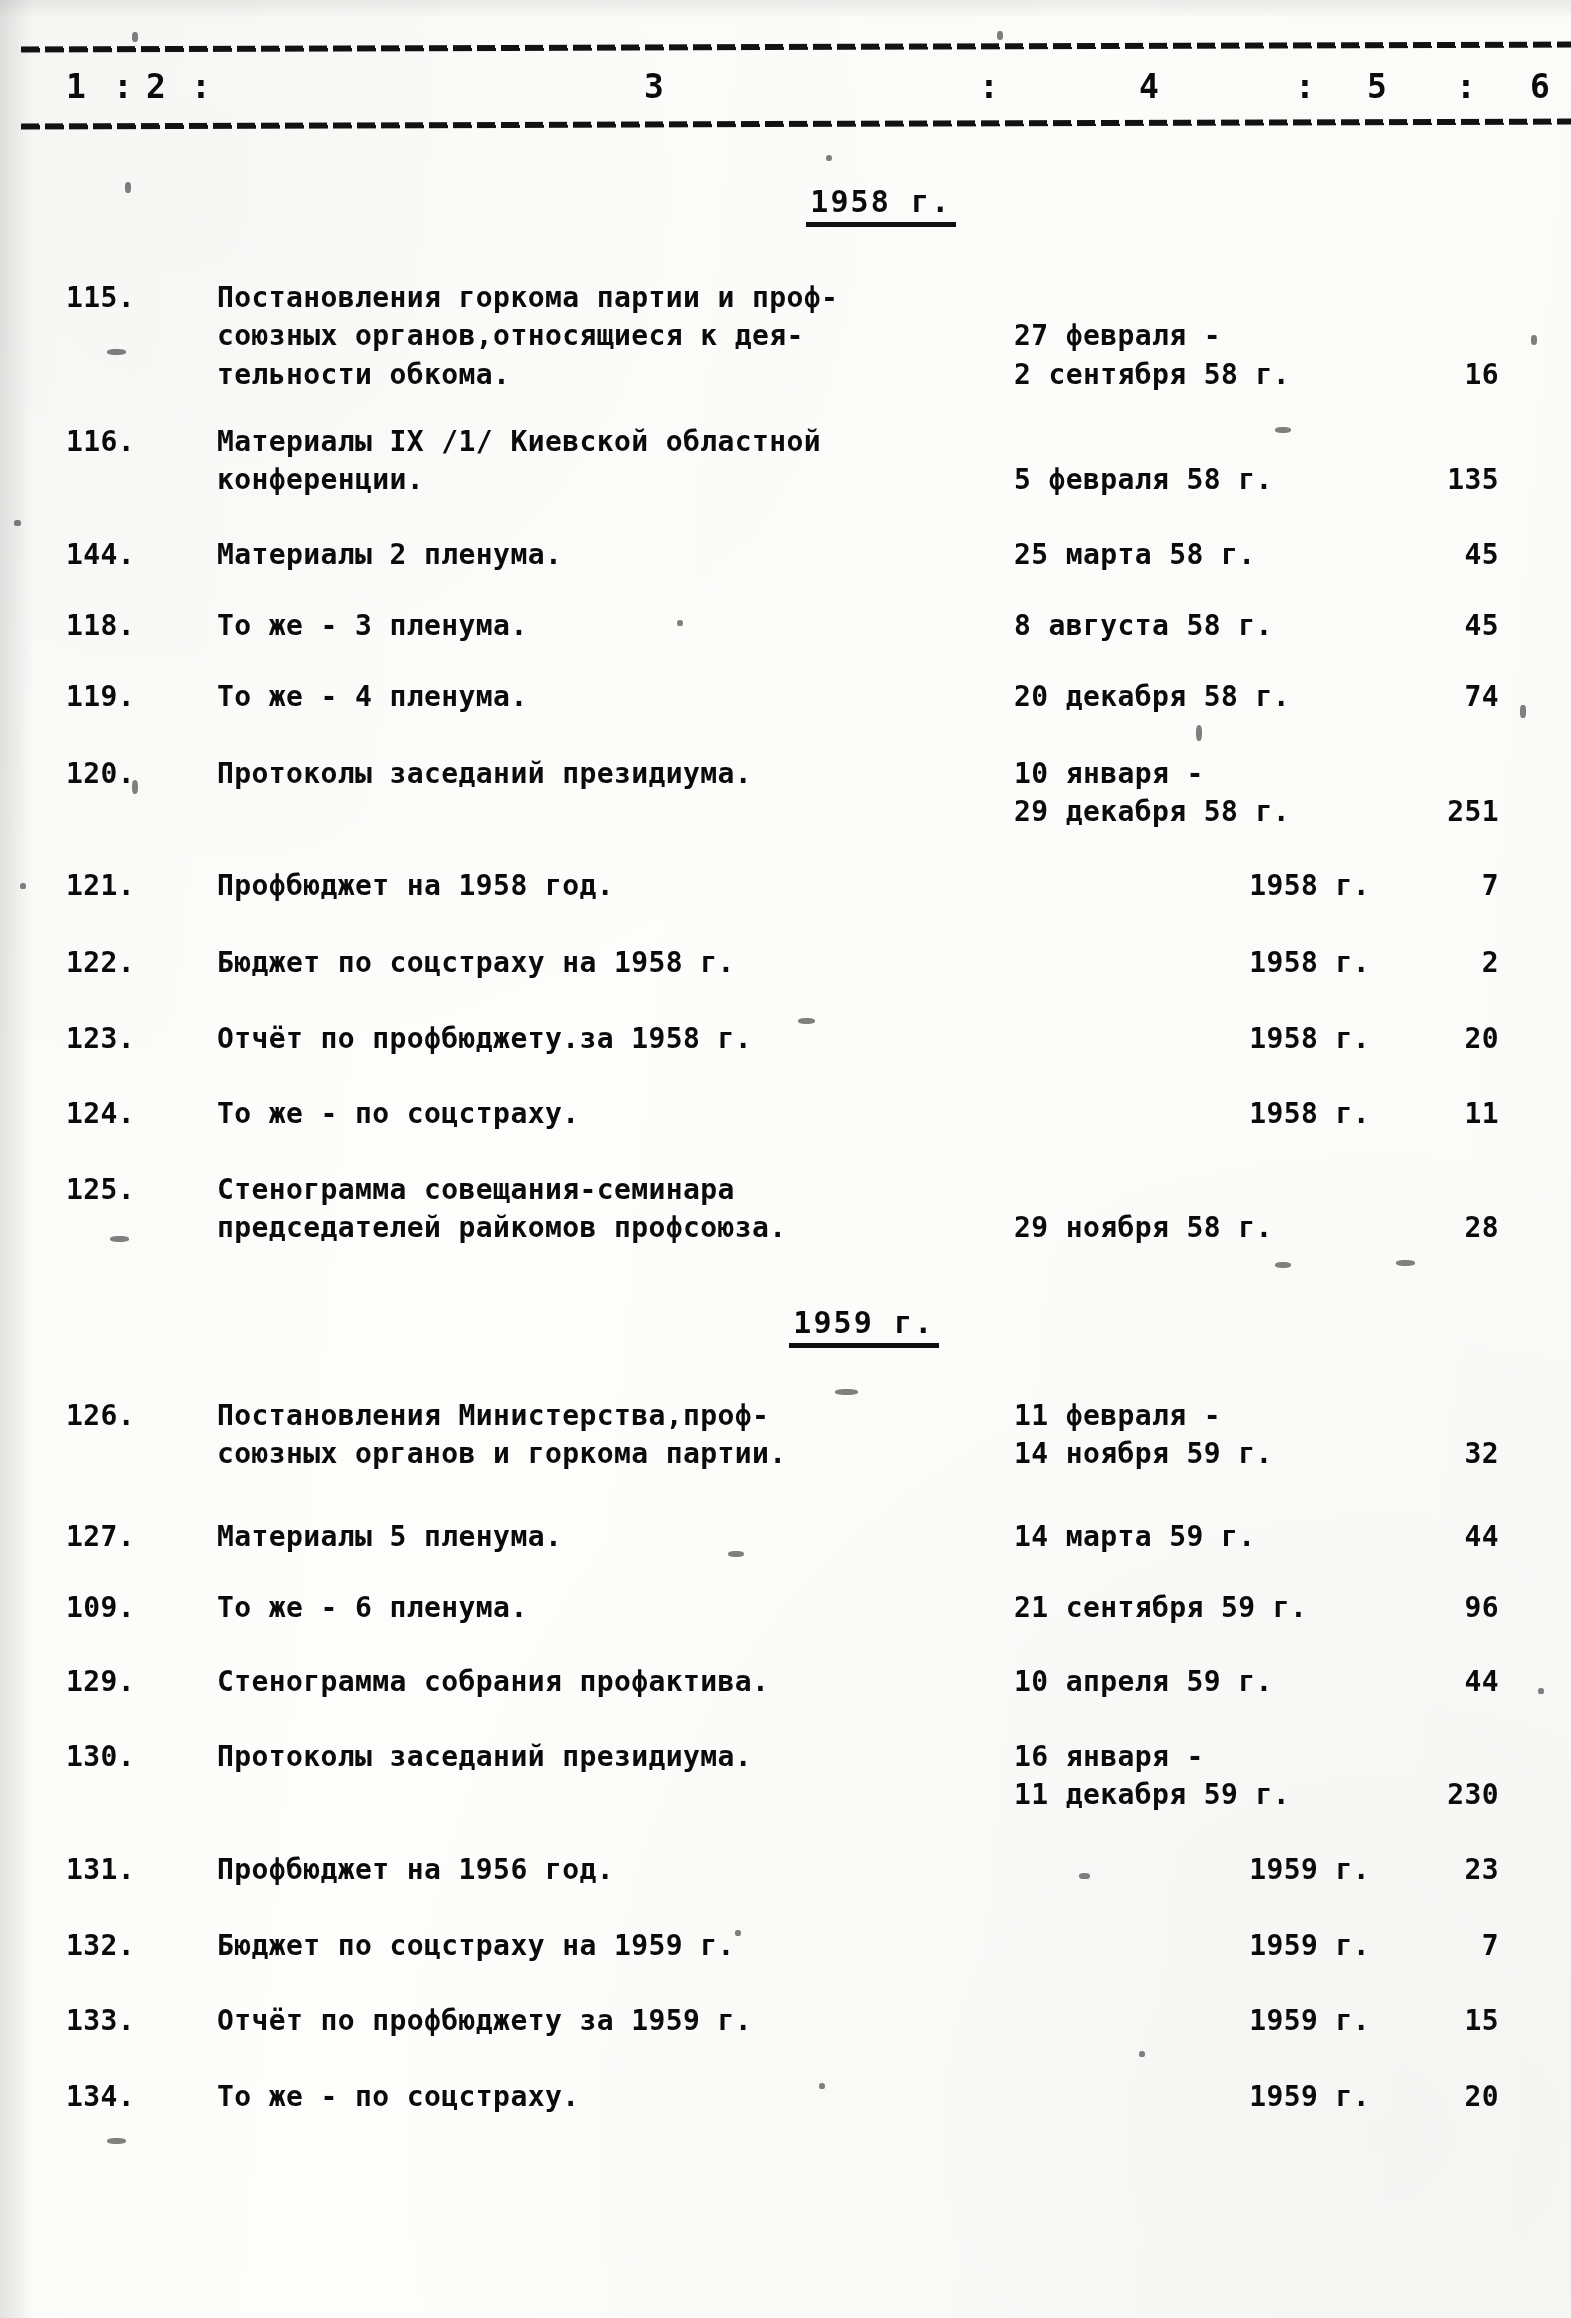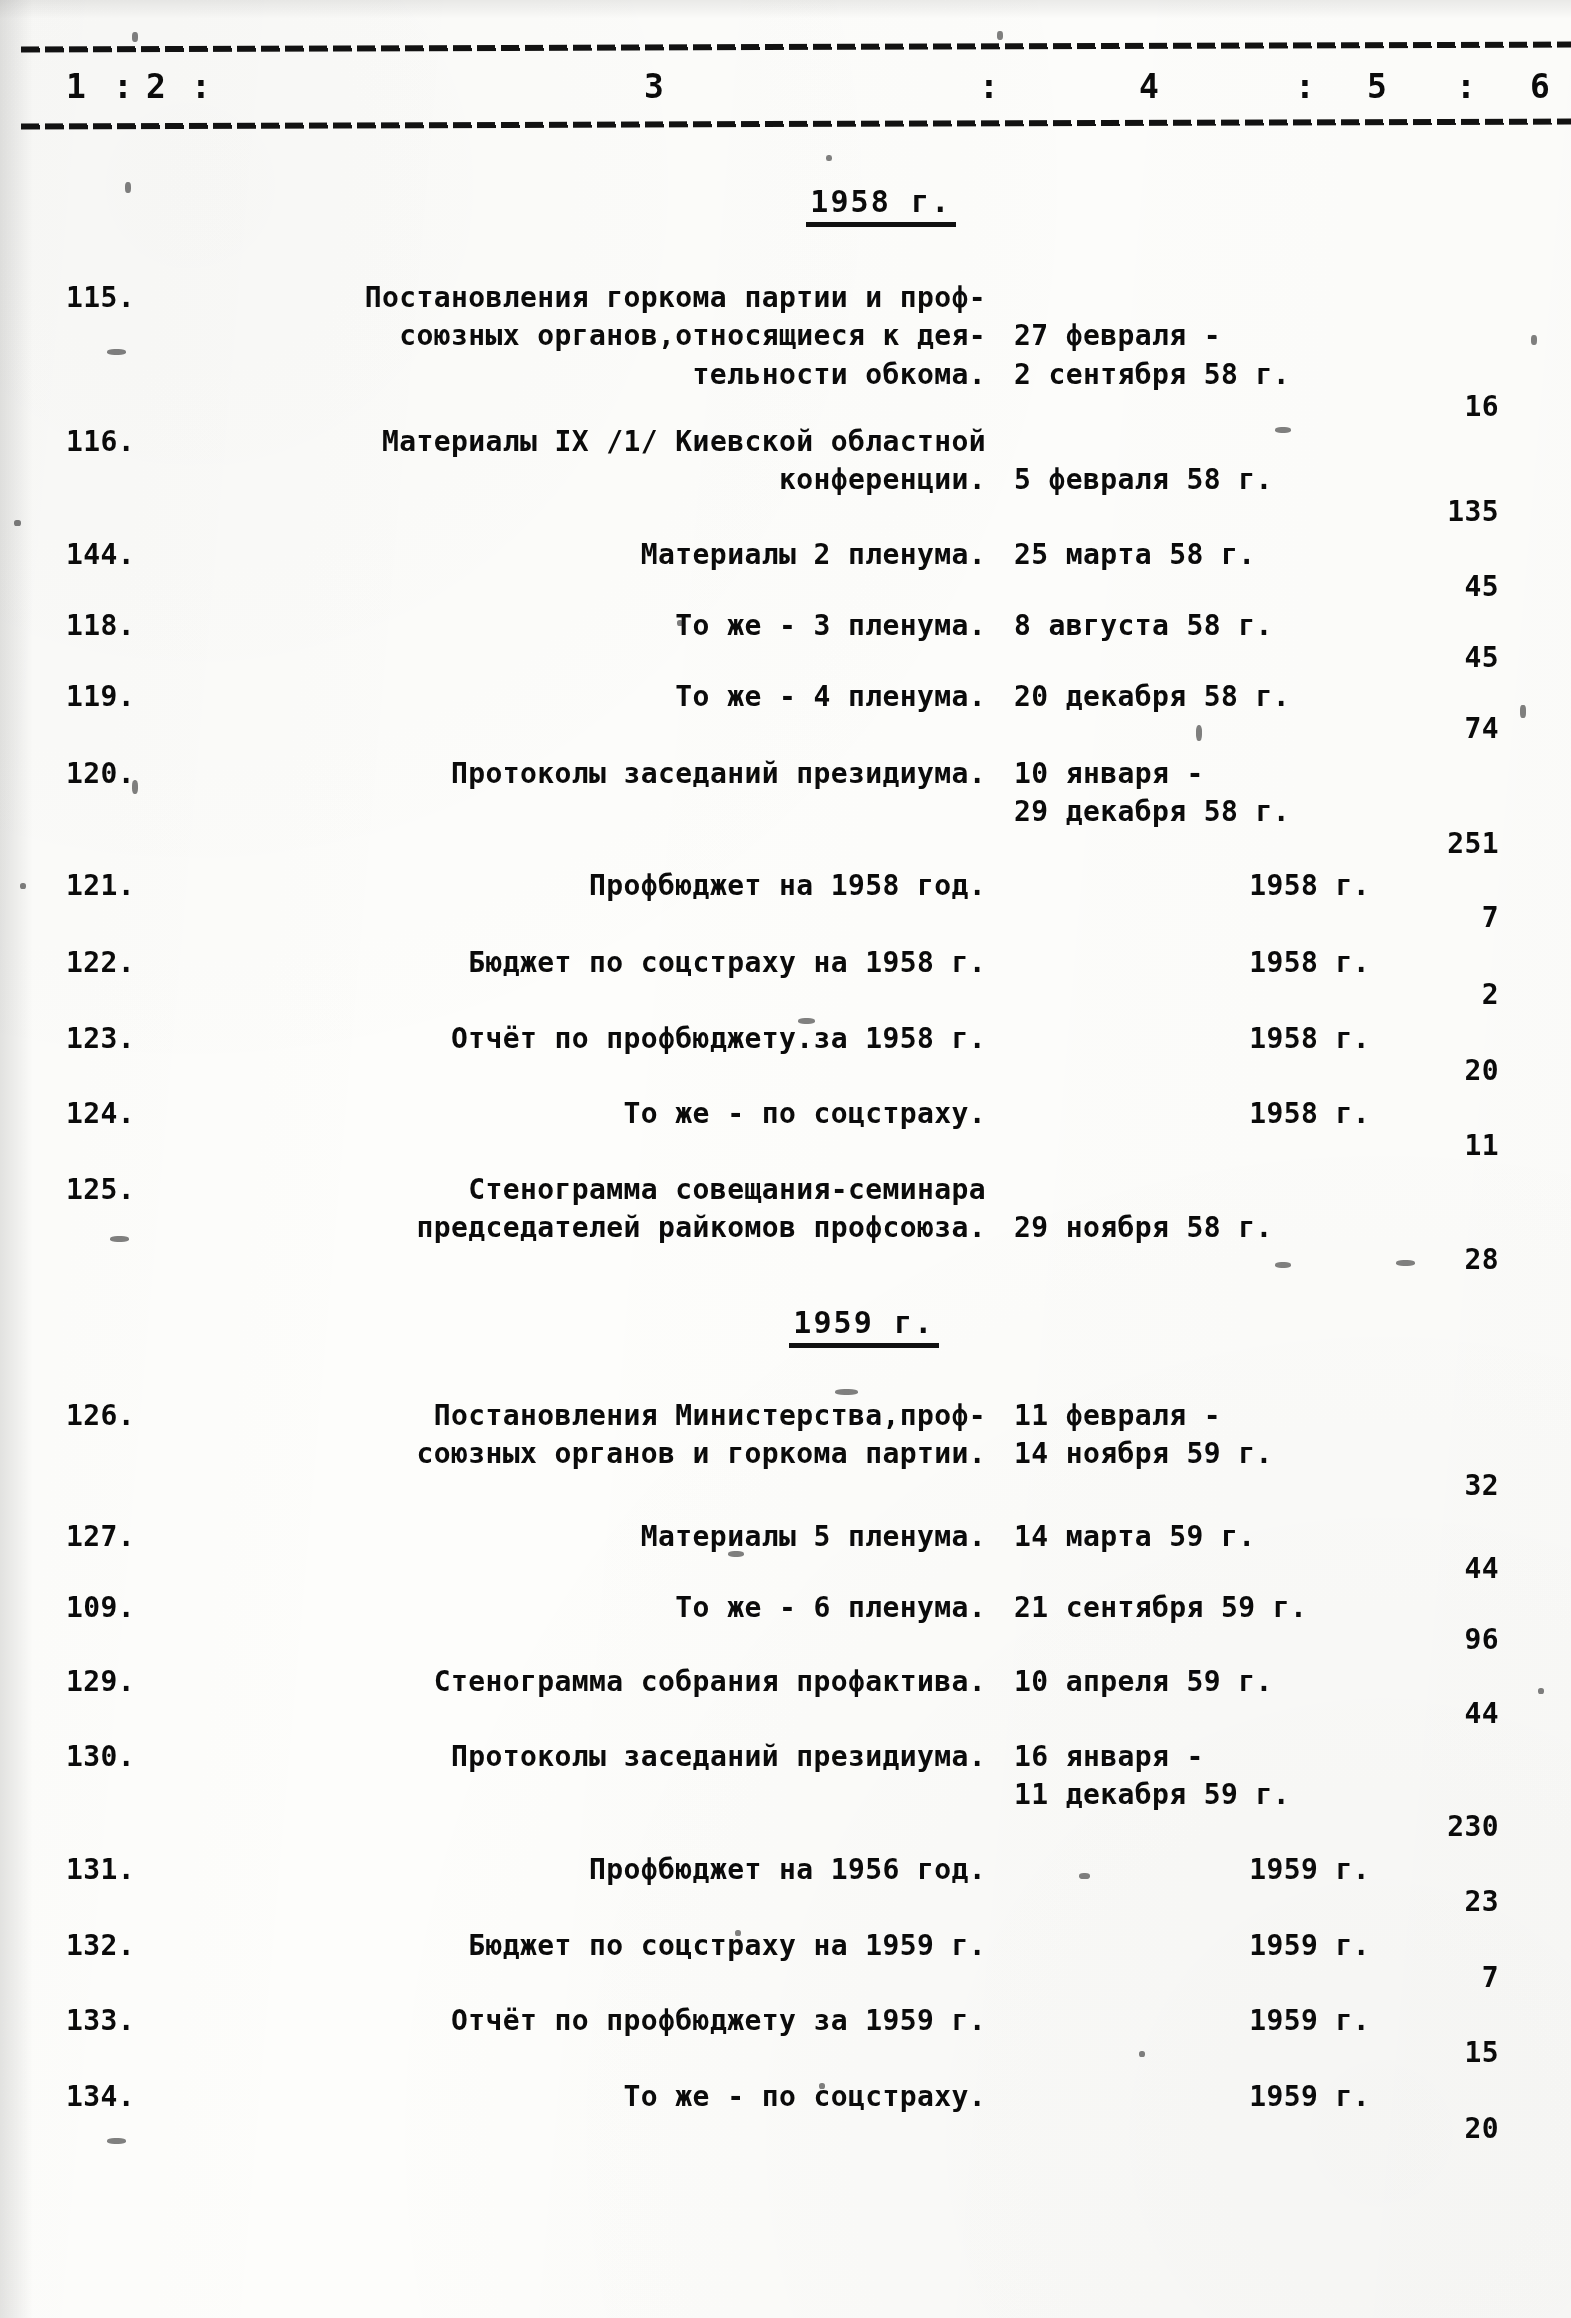--- a/index.html
+++ b/index.html
@@ -103,24 +103,24 @@
   }
   .cell {
     position: absolute;
     font-size: 28px;
     line-height: 38px;
     font-weight: 700;
     letter-spacing: 0.4px;
     white-space: pre;
   }
   .c-num   { left: 66px;  width: 135px; text-align: left; }
-  .c-title { left: 210px; width: 776px; text-align: right; }
+  .c-title { left: 217px; width: 776px; text-align: left; }
   .c-date  { left: 1014px; width: 356px; text-align: left; }
   .c-date.right-al { text-align: right; }
-  .c-pages { left: 1374px; width: 125px; text-align: right; margin-top: 32px; }
+  .c-pages { left: 1374px; width: 125px; text-align: right; }
 
   .ln2 { top: 38px; }
   .ln3 { top: 77px; }
 </style>
 </head>
 <body>
 
 <div class="page">
 
   <div class="paper-tint"></div>

